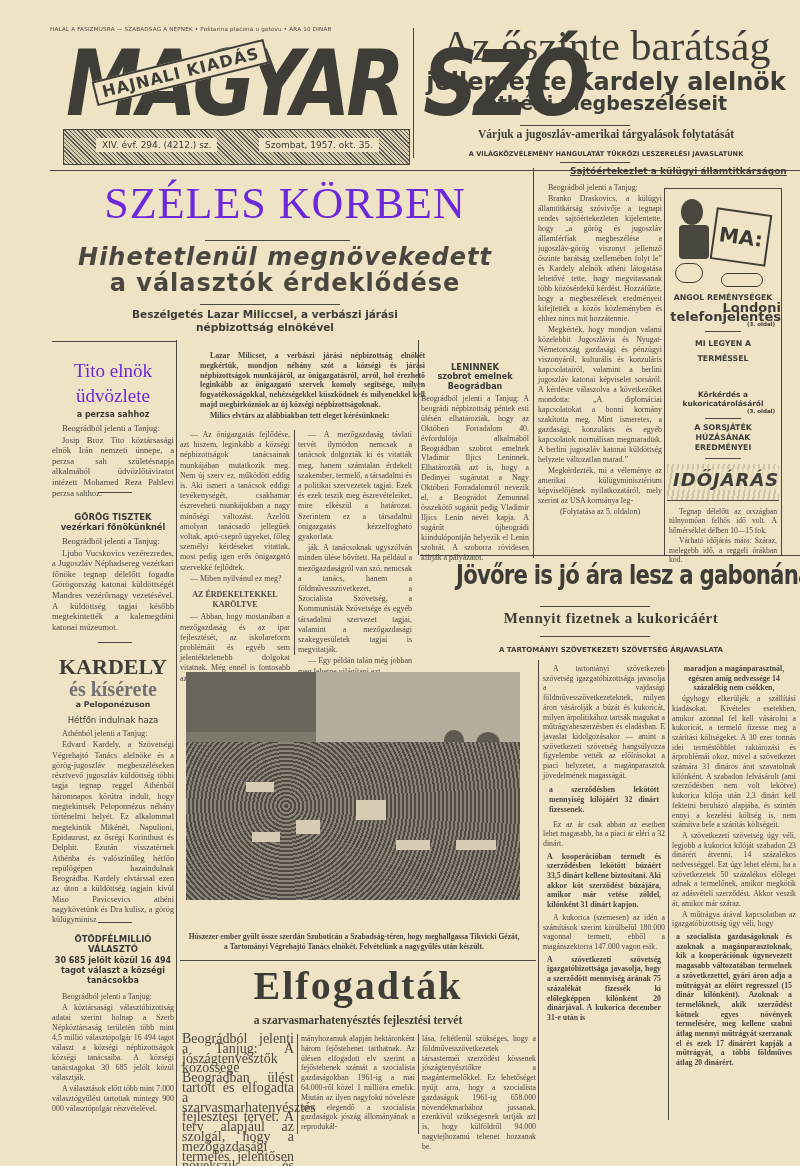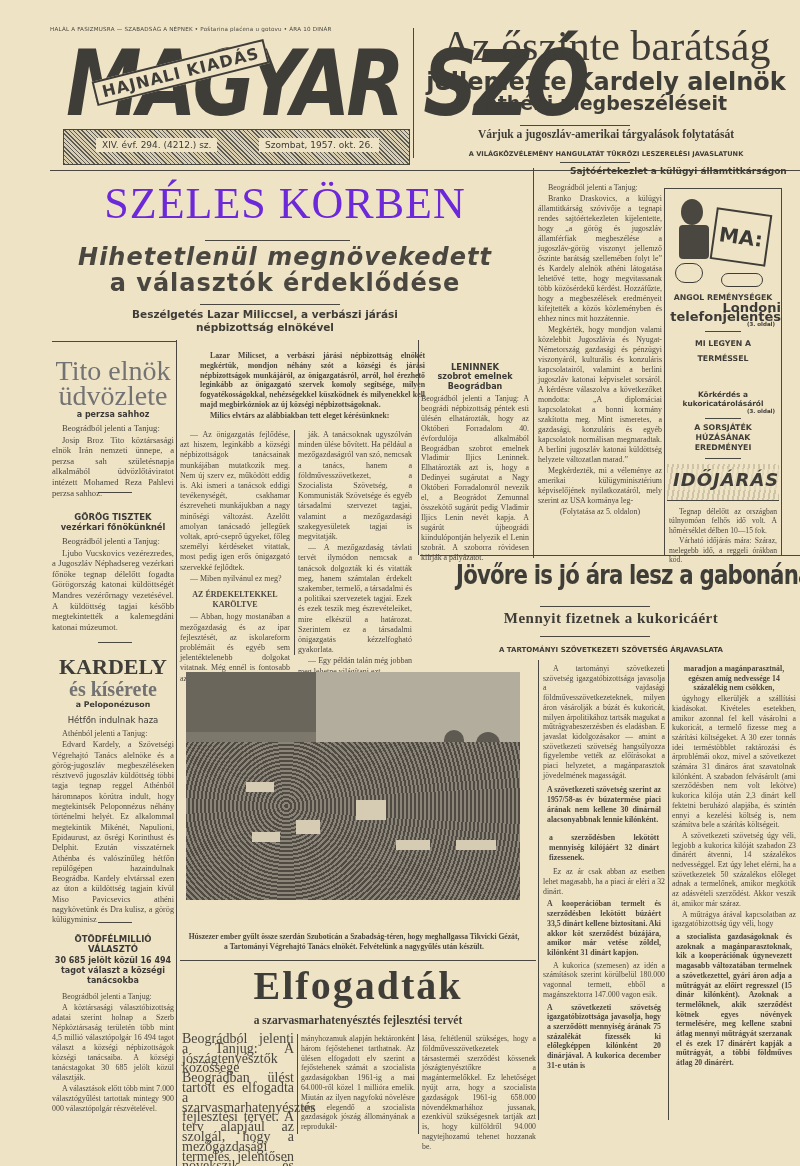--- a/index.html
+++ b/index.html
@@ -20,21 +20,21 @@
 
 <div class="abs sans" style="left:50px;top:26px;width:360px;font-size:5.6px;letter-spacing:0.2px;color:#4a4740;white-space:nowrap;overflow:hidden;">HALÁL A FASIZMUSRA — SZABADSÁG A NÉPNEK • Poštarina plaćena u gotovu • ÁRA 10 DINÁR</div>
 
 <div class="abs" style="left:66px;top:36px;width:340px;height:92px;">
   <div class="sans" style="position:absolute;left:0;top:-6px;font-size:76px;font-weight:bold;font-style:italic;letter-spacing:-4px;color:#3f3d38;transform:scaleY(1.2);transform-origin:top left;white-space:nowrap;">MAGYAR SZÓ</div>
   <div class="sans" style="position:absolute;left:26px;top:24px;background:#efe3c6;border:2px solid #3f3d38;padding:1px 6px;font-size:16px;font-weight:bold;color:#3f3d38;transform:rotate(-14deg);letter-spacing:1px;">HAJNALI KIADÁS</div>
 </div>
 
 <div class="abs hatch" style="left:63px;top:129px;width:345px;height:34px;border:1px solid #4a4740;">
   <div class="sans" style="position:absolute;left:32px;top:8px;background:#efe3c6;padding:2px 6px;font-size:9px;color:#3b3a36;">XIV. évf. 294. (4212.) sz.</div>
-  <div class="sans" style="position:absolute;left:195px;top:8px;background:#efe3c6;padding:2px 6px;font-size:9px;color:#3b3a36;">Szombat, 1957. okt. 26.</div>
+  <div class="sans" style="position:absolute;left:195px;top:8px;background:#efe3c6;padding:2px 6px;font-size:9px;color:#3b3a36;">Szombat, 1957. okt. 35.</div>
 </div>
 
 <div class="rule" style="left:413px;top:28px;width:1px;height:130px;"></div>
 
 <div class="abs serif center" style="left:414px;top:24px;width:384px;font-size:42px;line-height:44px;color:#3f3d38;">Az őszinte barátság</div>
 <div class="abs sans center" style="left:414px;top:72px;width:384px;font-size:24px;font-weight:bold;line-height:21px;color:#3f3d38;">jellemezte Kardely alelnök</div>
 <div class="abs sans center" style="left:414px;top:93px;width:384px;font-size:19px;font-weight:bold;line-height:21px;color:#3f3d38;">athéni megbeszéléseit</div>
 <div class="rule" style="left:520px;top:125px;width:110px;height:1px;"></div>
 <div class="abs serif center b" style="left:414px;top:128px;width:384px;font-size:11.5px;color:#3f3d38;">Várjuk a jugoszláv-amerikai tárgyalások folytatását</div>
 <div class="abs sans center b" style="left:414px;top:150px;width:384px;font-size:6.6px;color:#3f3d38;">A VILÁGKÖZVÉLEMÉNY HANGULATÁT TÜKRÖZI LESZERELÉSI JAVASLATUNK</div>
@@ -55,35 +55,35 @@
 </div>
 
 <div class="abs body" style="left:180px;top:430px;width:110px;font-size:8px;line-height:10.2px;">
   <p>— Az önigazgatás fejlődése, azt hiszem, leginkább a községi népbizottságok tanácsainak munkájában mutatkozik meg. Nem új szerv ez, működött eddig is. Aki ismeri a tanácsok eddigi tevékenységét, csakhamar észreveheti munkájukban a nagy minőségi változást. Azelőtt amolyan tanácsadó jellegűek voltak, apró-cseprő ügyeket, főleg személyi kérdéseket vitattak, most pedig igen erős önigazgató szervekké fejlődtek.</p>
   <p>— Miben nyilvánul ez meg?</p>
   <div class="serif center b" style="font-size:8px;margin:6px 0 2px;">AZ ÉRDEKELTEKKEL KARÖLTVE</div>
   <p>— Abban, hogy mostanában a mezőgazdaság és az ipar fejlesztését, az iskolareform problémáit és egyéb sem jelentéktelenebb dolgokat vitatnak. Még ennél is fontosabb az, hogyan vitat-</p>
 </div>
 <div class="rule" style="left:294px;top:430px;width:1px;height:225px;"></div>
 <div class="abs body" style="left:298px;top:430px;width:114px;font-size:8px;line-height:10.2px;">
+  <p>— A mezőgazdaság távlati tervét ilymódon nemcsak a tanácsok dolgozták ki és vitatták meg, hanem számtalan érdekelt szakember, termelő, a társadalmi és a politikai szervezetek tagjai. Ezek és ezek teszik meg észrevételeiket, mire elkészül a határozat. Szerintem ez a társadalmi önigazgatás kézzelfogható gyakorlata.</p>
   <p>ják. A tanácsoknak ugyszólván minden ülése bővített. Ha például a mezőgazdaságról van szó, nemcsak a tanács, hanem a földművesszövetkezet, a Szocialista Szövetség, a Kommunisták Szövetsége és egyéb társadalmi szervezet tagjai, valamint a mezőgazdasági szakegyesületek tagjai is megvitatják.</p>
-  <p>— A mezőgazdaság távlati tervét ilymódon nemcsak a tanácsok dolgozták ki és vitatták meg, hanem számtalan érdekelt szakember, termelő, a társadalmi és a politikai szervezetek tagjai. Ezek és ezek teszik meg észrevételeiket, mire elkészül a határozat. Szerintem ez a társadalmi önigazgatás kézzelfogható gyakorlata.</p>
   <p>— Egy példán talán még jobban meg lehetne világítani ezt.</p>
   <div class="center" style="margin-top:4px;">(Folytatása a 2. oldalon)</div>
 </div>
 
 <div class="rule" style="left:418px;top:340px;width:1px;height:215px;"></div>
 <div class="abs" style="left:421px;top:362px;width:108px;">
   <div class="sans center b" style="font-size:8.5px;">LENINNEK</div>
   <div class="sans center b" style="font-size:8px;line-height:10px;">szobrot emelnek Beográdban</div>
   <div class="body" style="font-size:7.9px;line-height:9.9px;margin-top:2px;">Beográdból jelenti a Tanjug: A beográdi népbizottság péntek esti ülésén elhatározták, hogy az Októberi Forradalom 40. évfordulója alkalmából Beográdban szobrot emelnek Vladimir Iljics Leninnek. Elhatározták azt is, hogy a Dedinyei sugárutat a Nagy Októberi Forradalomról nevezik el, a Beográdot Zemunnal összekötő sugárút pedig Vladimir Iljics Lenin nevét kapja. A sugárút újbeográdi kiindulópontján helyezik el Lenin szobrát. A szoborra rövidesen kiírják a pályázatot.</div>
 </div>
 
 <div class="rule" style="left:533px;top:168px;width:1px;height:390px;"></div>
-<div class="abs sans b" style="left:570px;top:166px;width:230px;font-size:9px;white-space:nowrap;overflow:hidden;color:#3f3d38;">Sajtóértekezlet a külügyi államtitkárságon</div>
+<div class="abs sans b" style="left:570px;top:166px;width:230px;font-size:9px;white-space:nowrap;overflow:hidden;color:#3f3d38;text-decoration:underline;">Sajtóértekezlet a külügyi államtitkárságon</div>
 <div class="abs body" style="left:538px;top:183px;width:124px;font-size:7.9px;line-height:10px;">
   <p>Beográdból jelenti a Tanjug:</p>
   <p>Branko Draskovics, a külügyi államtitkárság szóvivője a tegnapi rendes sajtóértekezleten kijelentette, hogy „a görög és jugoszláv államférfiak megbeszélése a jugoszláv-görög viszonyt jellemző őszinte barátság szellemében folyt le” és Kardely alelnök athéni látogatása lehetővé tette, hogy megvitassanak több közösérdekű kérdést. Hozzáfűzte, hogy a megbeszélések eredményeit kifejtették a közös közleményben és ehhez nincs mit hozzátennie.</p>
   <p>Megkérték, hogy mondjon valami közelebbit Jugoszlávia és Nyugat-Németország gazdasági és pénzügyi viszonyáról, kulturális és konzuláris kapcsolatairól, valamint a berlini jugoszláv katonai képviselet sorsáról. A kérdésre válaszolva a következőket mondotta: „A diplomáciai kapcsolatokat a bonni kormány szakította meg. Mint ismeretes, a gazdasági, konzuláris és egyéb kapcsolatok normálisan megmaradtak. A berlini jugoszláv katonai küldöttség helyzete változatlan marad.”</p>
   <p>Megkérdezték, mi a véleménye az amerikai külügyminisztérium képviselőjének nyilatkozatáról, mely szerint az USA kormánya leg-</p>
   <div class="center">(Folytatása az 5. oldalon)</div>
 </div>
 
 <div class="abs" style="left:664px;top:188px;width:116px;height:367px;border-left:1px solid #4a4740;border-right:1px solid #4a4740;border-top:1px solid #4a4740;">
   <div style="position:relative;height:104px;">
@@ -113,21 +113,21 @@
   <div class="body" style="padding:6px 4px 0;font-size:7.6px;line-height:9.4px;">
     <p>Tegnap délelőtt az országban túlnyomóan felhős idő volt. A hőmérséklet délben 10—15 fok.</p>
     <p>Várható időjárás mára: Száraz, melegebb idő, a reggeli órákban köd.</p>
   </div>
 </div>
 
 <div class="rule" style="left:176px;top:340px;width:1px;height:826px;"></div>
 <div class="rule" style="left:52px;top:341px;width:124px;height:1px;"></div>
 
 <div class="abs" style="left:52px;top:358px;width:122px;">
-  <div class="serif center" style="font-size:28px;line-height:25px;color:#737373;">Tito elnök üdvözlete</div>
+  <div class="serif center" style="font-size:19px;line-height:25px;color:#6d28d9;">Tito elnök üdvözlete</div>
   <div class="sans center b" style="font-size:8px;margin:2px 0 4px;">a perzsa sahhoz</div>
   <div class="body">
     <p>Beográdból jelenti a Tanjug:</p>
     <p>Josip Broz Tito köztársasági elnök Irán nemzeti ünnepe, a perzsa sah születésnapja alkalmából üdvözlőtáviratot intézett Mohamed Reza Pahlevi perzsa sahhoz.</p>
   </div>
 </div>
 <div class="rule" style="left:98px;top:492px;width:34px;height:1px;"></div>
 
 <div class="abs" style="left:52px;top:512px;width:122px;">
   <div class="sans center b" style="font-size:8.5px;">GÖRÖG TISZTEK</div>
@@ -181,21 +181,20 @@
 <div class="rule" style="left:420px;top:555px;width:380px;height:1px;"></div>
 <div class="abs sans center b" style="left:422px;top:558px;width:378px;font-size:26px;line-height:34px;color:#3f3d38;transform:scaleX(0.82);transform-origin:center;letter-spacing:-1px;white-space:nowrap;">Jövőre is jó ára lesz a gabonának</div>
 <div class="rule" style="left:540px;top:606px;width:110px;height:1px;"></div>
 <div class="abs serif center b" style="left:422px;top:610px;width:378px;font-size:15px;color:#3f3d38;letter-spacing:0.5px;">Mennyit fizetnek a kukoricáért</div>
 <div class="rule" style="left:540px;top:636px;width:110px;height:1px;"></div>
 <div class="abs sans center b" style="left:422px;top:646px;width:378px;font-size:7px;color:#3f3d38;">A TARTOMÁNYI SZÖVETKEZETI SZÖVETSÉG ÁRJAVASLATA</div>
 
 <div class="rule" style="left:538px;top:660px;width:1px;height:460px;"></div>
 <div class="abs body" style="left:543px;top:664px;width:122px;font-size:7.8px;line-height:9.7px;">
   <p>A tartományi szövetkezeti szövetség igazgatóbizottsága javasolja a vajdasági földművesszövetkezeteknek, milyen áron vásárolják a búzát és kukoricát, milyen árpolitikához tartsák magukat a műtrágyabeszerzésben és eladásban. E javaslat kidolgozásakor — amint a szövetkezeti szövetség hangsúlyozza figyelembe vették az előírásokat a piaci helyzetet, a magánparasztok jövedelmének magasságát.</p>
-  <p class="b" style="text-indent:0;padding:4px 4px;">A szövetkezeti szövetség szerint az 1957/58-as év búzatermése piaci árának nem kellene 30 dinárnál alacsonyabbnak lennie kilónként.</p>
   <p class="b" style="text-indent:0;padding:4px 6px;">a szerződésben lekötött mennyiség kilójáért 32 dinárt fizessenek.</p>
   <p>Ez az ár csak abban az esetben lehet magasabb, ha a piaci ár eléri a 32 dinárt.</p>
   <p class="b" style="text-indent:0;padding:2px 4px;">A kooperációban termelt és szerződésben lekötött búzáért 33,5 dinárt kellene biztosítani. Aki akkor köt szerződést búzájára, amikor már vetése zöldel, kilónként 31 dinárt kapjon.</p>
   <p>A kukorica (szemesen) az idén a számítások szerint körülbelül 180.000 vagonnal termett, ebből a magánszektorra 147.000 vagon esik.</p>
   <p class="b" style="text-indent:0;padding:2px 4px;">A szövetkezeti szövetség igazgatóbizottsága javasolja, hogy a szerződött mennyiség árának 75 százalékát fizessék ki előlegképpen kilónként 20 dinárjával. A kukorica december 31-e után is</p>
 </div>
 <div class="rule" style="left:668px;top:660px;width:1px;height:460px;"></div>
 <div class="abs body" style="left:672px;top:664px;width:124px;font-size:7.8px;line-height:9.7px;">
   <p class="b center" style="text-indent:0;">maradjon a magánparasztnál, egészen amíg nedvessége 14 százalékig nem csökken,</p>
   <p>úgyhogy elkerüljék a szállítási kiadásokat. Kivételes esetekben, amikor azonnal fel kell vásárolni a kukoricát, a termelő fizesse meg a szárítási költségeket. A 30 ezer tonnás idei terméstöbblet raktározási és árproblémái okoz, mivel a szövetkezet számára 31 dináros árat szavatolnak kilónként. A szabadon felvásárolt (ami szerződésben nem volt lekötve) kukorica kilója után 2,3 dinárt kell fektetni beruházó alapjába, és szintén ennyi a kezelési költség is, nem számítva bele a szárítás költségeit.</p>

